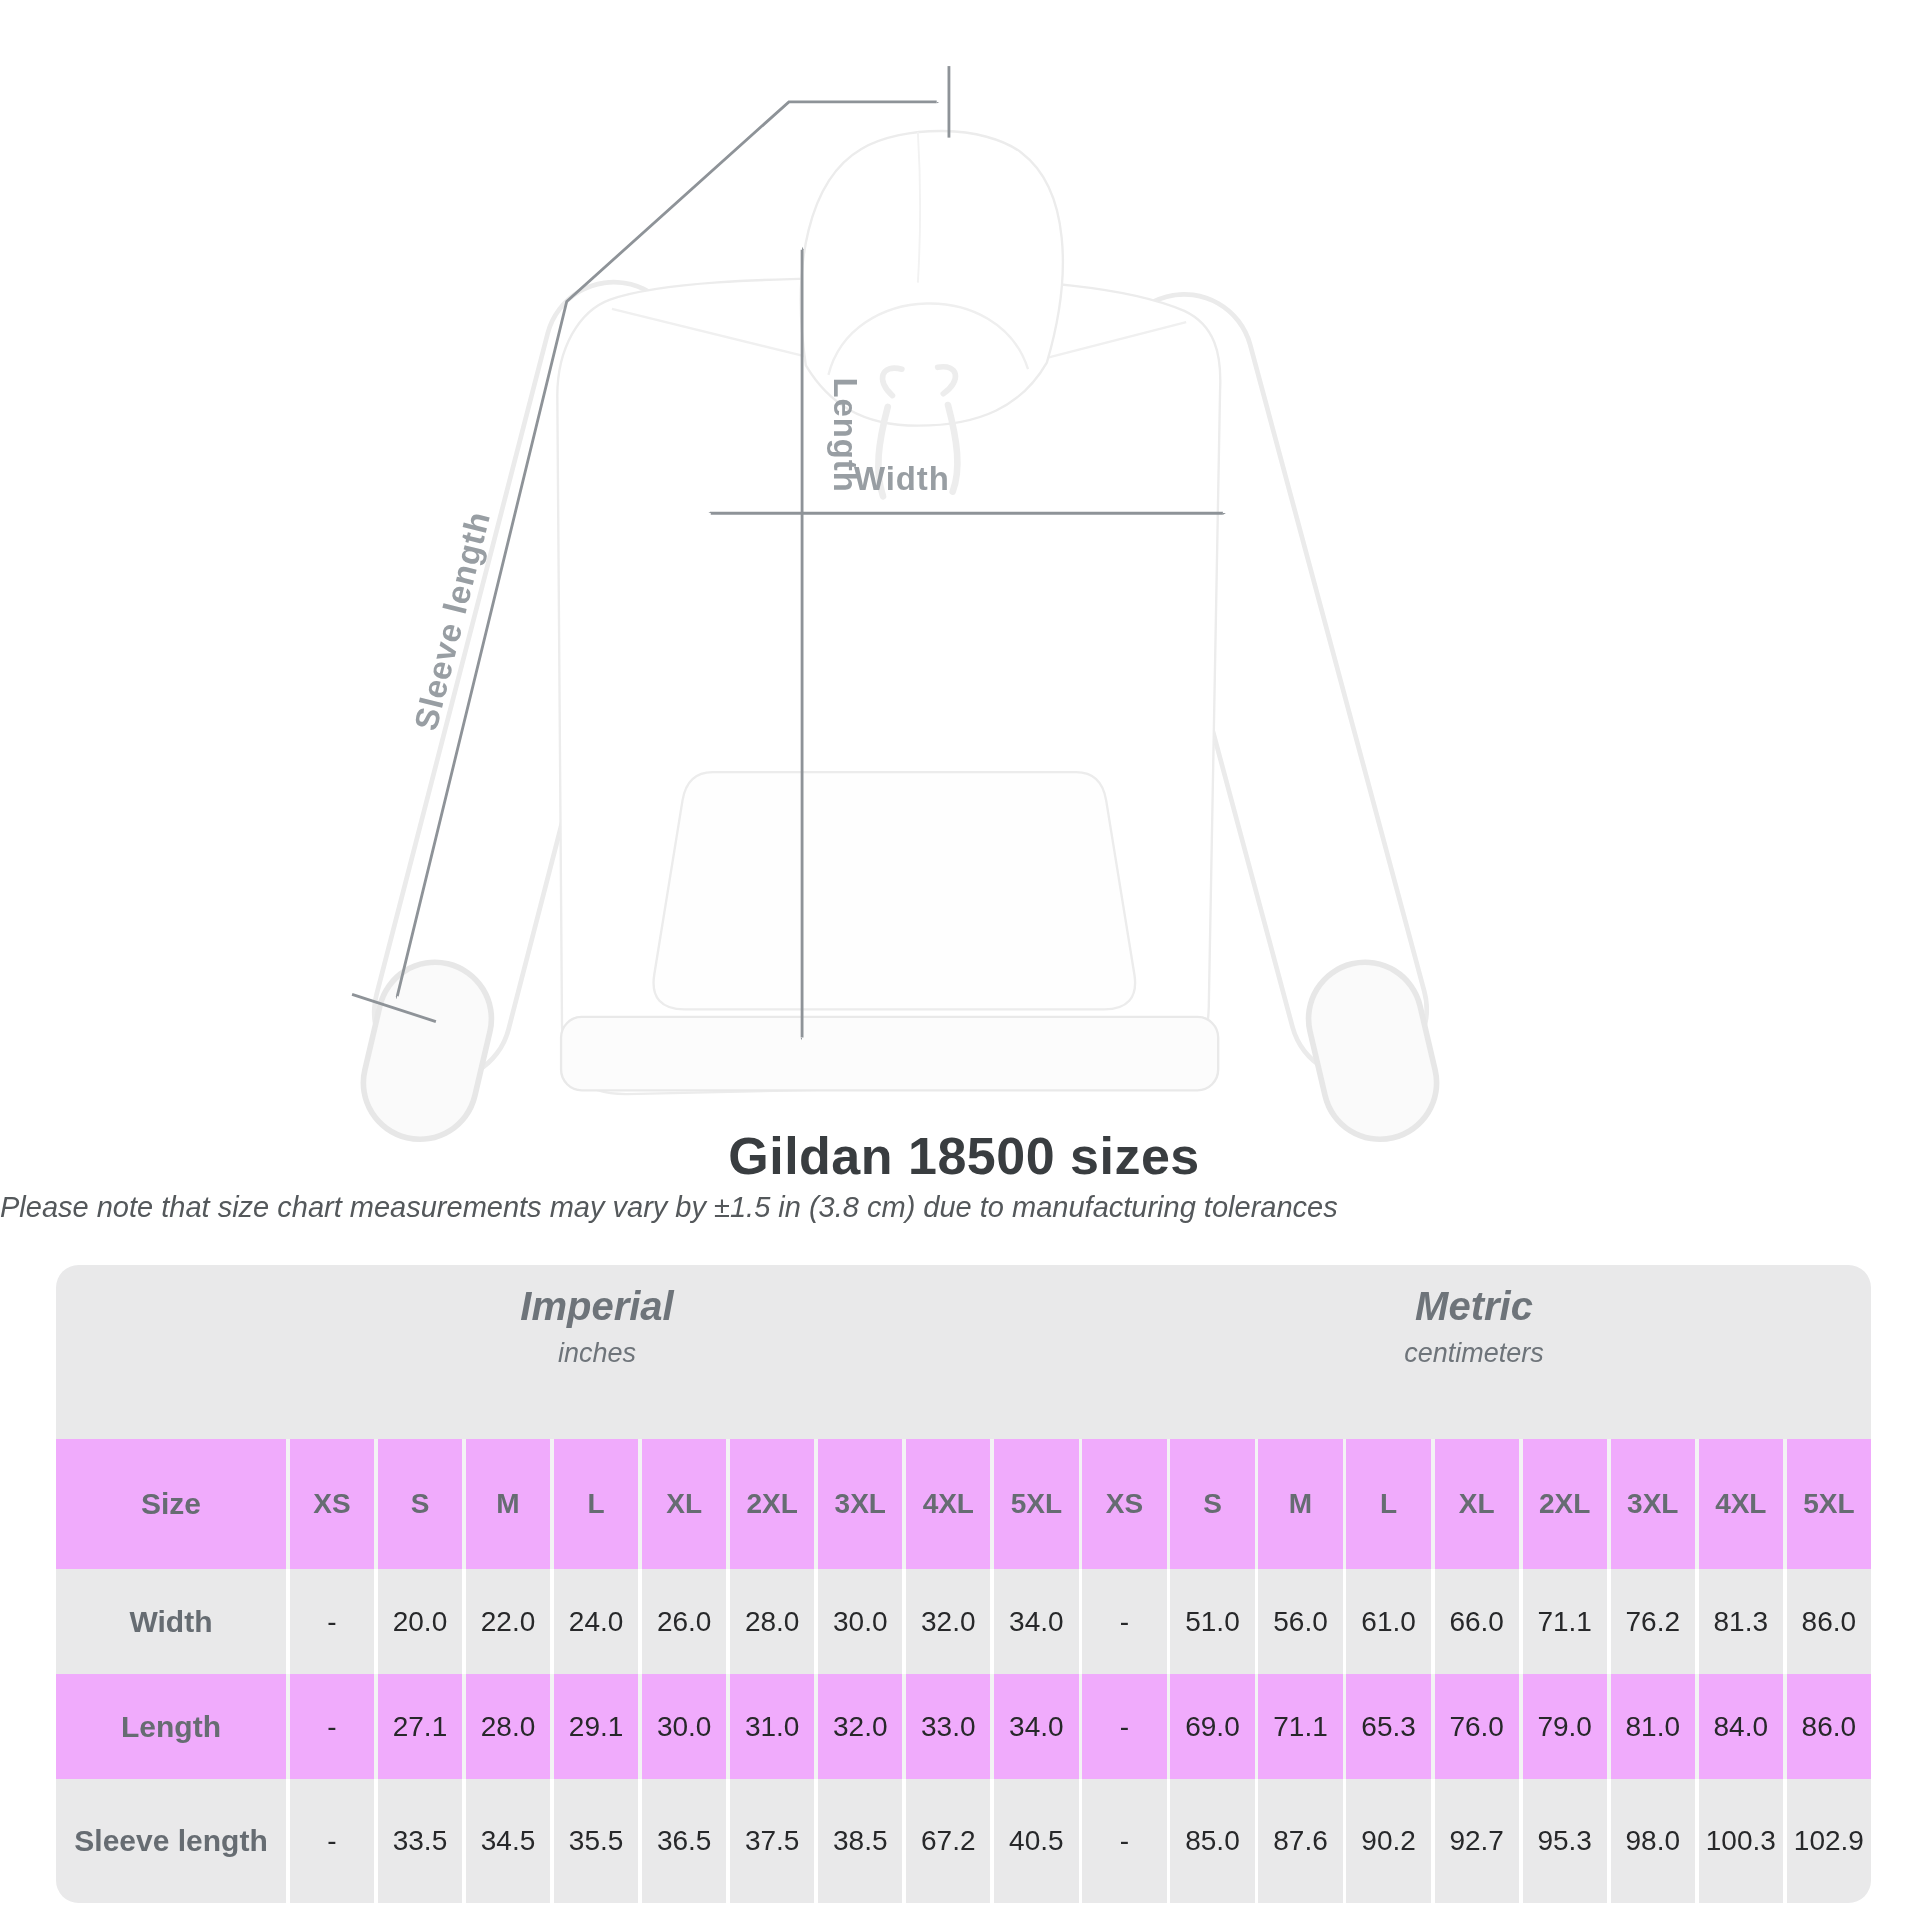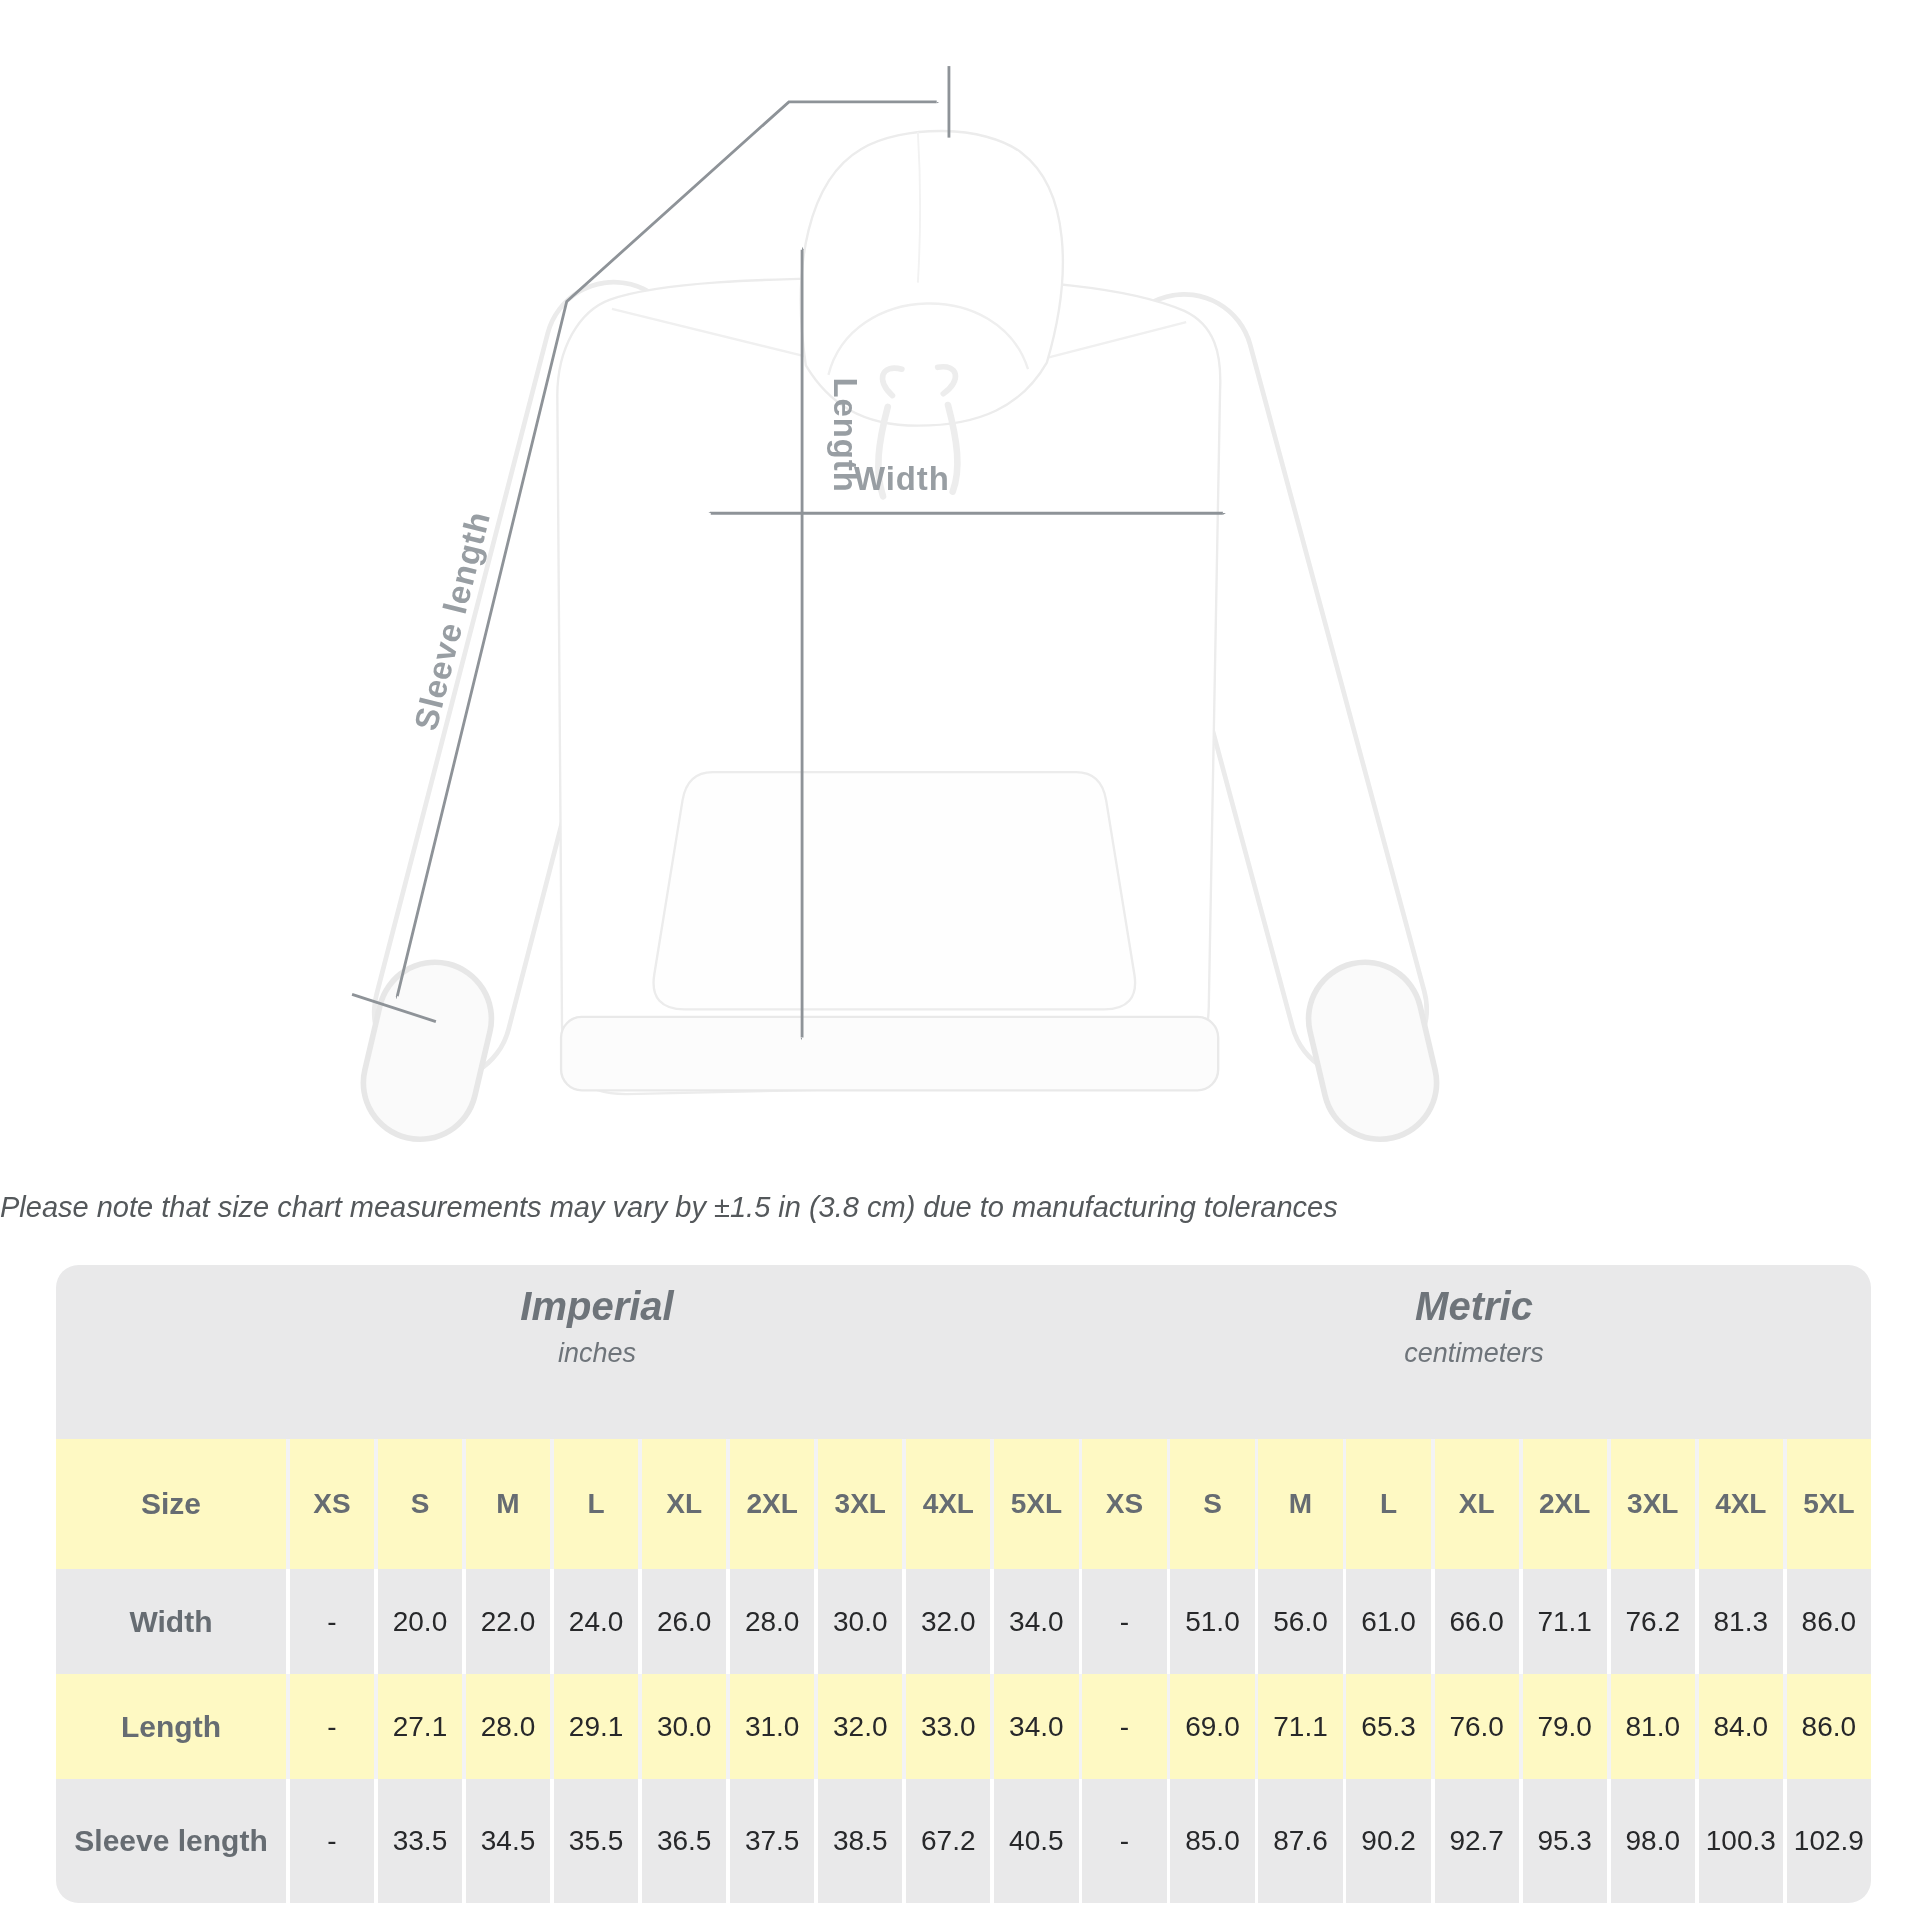--- a/index.html
+++ b/index.html
@@ -19,21 +19,21 @@
     position:absolute;left:0;top:1191px;width:1808px;text-align:left;
     font-size:29px;font-style:italic;color:#54585b;
   }
   
   #size-table{position:absolute;left:56px;top:1265px;width:1815px;}
   .t-row{display:grid;grid-template-columns:230px repeat(18,1fr);column-gap:3.8px;}
   .t-cell{display:flex;align-items:center;justify-content:center;}
   .row-gray{background:#ffffff;}          
   .row-gray .t-cell{background:#e9e9ea;}
   .row-white{background:#f3f3f4;}         
-  .row-white .t-cell{background:#fef9c3;}
+  .row-white .t-cell{background:#f0abfc;}
   .header-band{
     position:relative;height:174px;background:#e9e9ea;border-radius:22.6px 22.6px 0 0;
   }
   .group-head{position:absolute;top:19px;text-align:center;transform:translateX(-50%);}
   .group-label{font-size:40px;font-weight:bold;font-style:italic;color:#6e747a;}
   .group-unit{font-size:27px;font-style:italic;color:#6e747a;margin-top:8.5px;}
   .size-row{height:130px;}
   .data-row{height:105px;}
   .sleeve-row{height:124px;border-radius:0 0 22.6px 22.6px;overflow:hidden;}
   .lbl{font-size:30px;font-weight:bold;color:#666c72;}
@@ -91,20 +91,21 @@
       <path d="M 995,108 L 838,108 L 602,320 L 422,1058" marker-start="url(#arr)" marker-end="url(#arr)"></path>
       <line x1="1008" y1="70" x2="1008" y2="146"></line>
       <line x1="374" y1="1056" x2="463" y2="1085"></line>
     </g>
 
     <text class="measure-label" x="958" y="520" text-anchor="middle">Width</text>
     <text class="measure-label" transform="translate(886,462) rotate(90)" text-anchor="middle">Length</text>
     <text class="measure-label" transform="translate(492,662) rotate(-76)" text-anchor="middle">Sleeve length</text>
   </svg>
 
+  <div class="page-title">Gildan 18500 sizes</div>
   <div class="page-subtitle">Please note that size chart measurements may vary by ±1.5 in (3.8 cm) due to manufacturing tolerances</div>
 
   <div id="size-table">
 
     <div class="header-band">
       <div class="group-head" style="left:541px;">
         <div class="group-label">Imperial</div>
         <div class="group-unit">inches</div>
       </div>
       <div class="group-head" style="left:1418px;">

